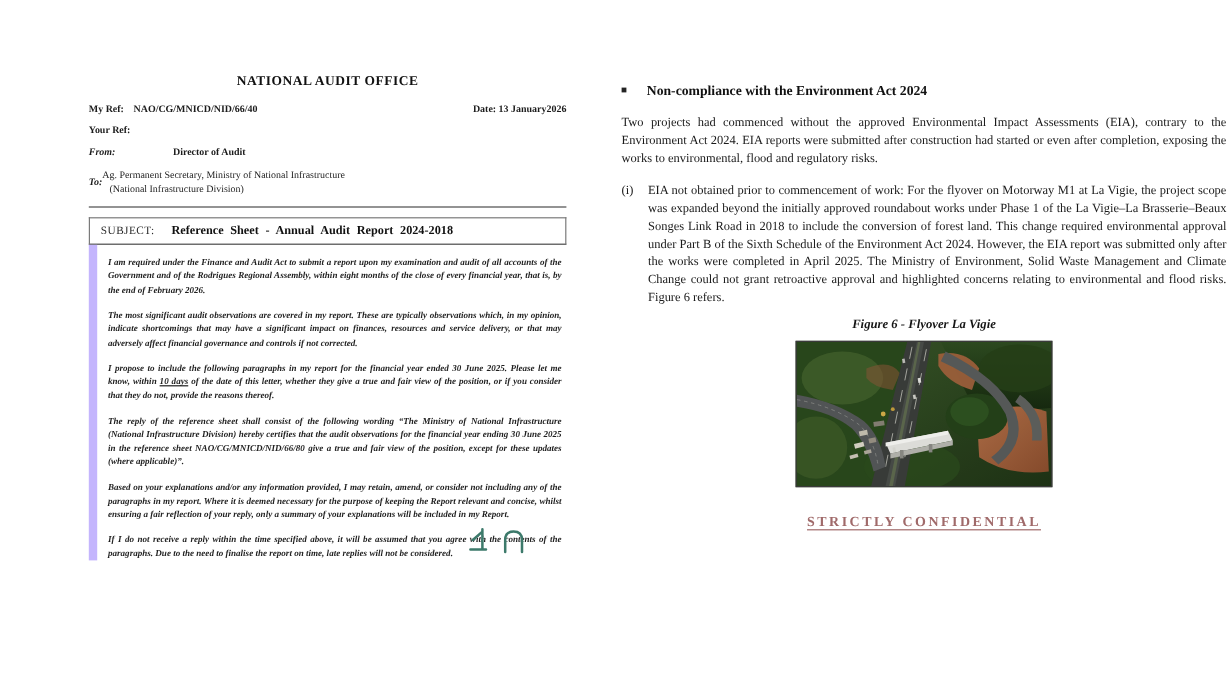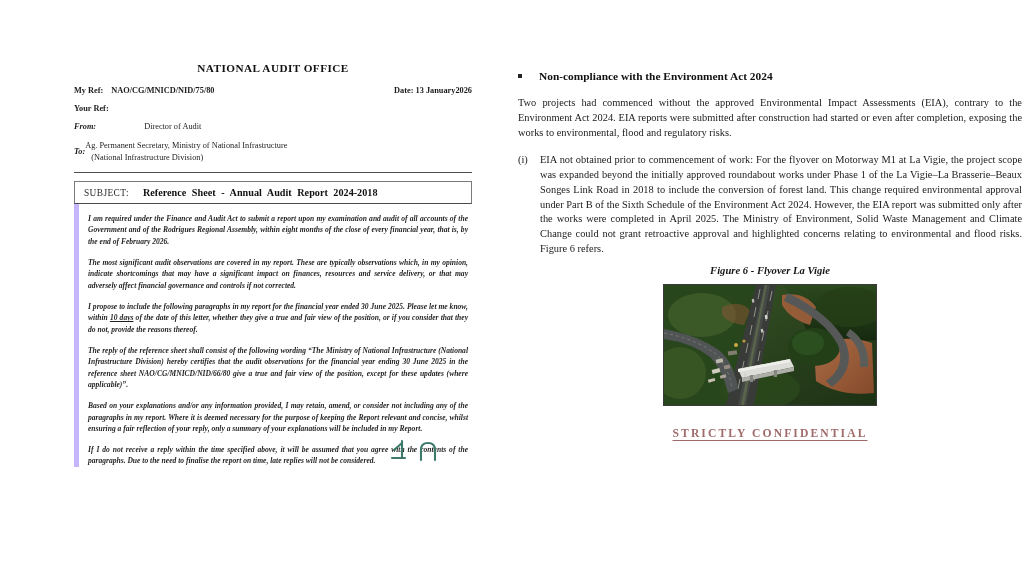--- a/index.html
+++ b/index.html
@@ -53,21 +53,21 @@
   .ref-label {
     font-weight: bold;
     white-space: nowrap;
   }
   .ref-label.ital { font-style: italic; }
   .ref-value {
     font-weight: bold;
     margin-left: 8px;
     white-space: nowrap;
   }
-  .ref-value.plain { font-weight: normal; margin-left: 48px; }
+  .ref-value.plain { font-weight: bold; margin-left: 48px; }
   .ref-date {
     margin-left: auto;
     font-weight: bold;
     white-space: nowrap;
   }
   .ref-row.to-row { margin-bottom: 3px; }
   .to-block {
     font-weight: normal;
     font-size: 8.3px;
     line-height: 1.38;
@@ -97,21 +97,21 @@
   .subject-text {
     font-weight: bold;
     font-size: 10.2px;
     margin-left: 14px;
     word-spacing: 3px;
     color: #111;
   }
 
   
   .letter-body {
-    border-left: 5px solid #c4b5fd;
+    border-left: 7px solid #c4b5fd;
     padding: 9px 4px 0 9px;
     margin-top: 0;
     position: relative;
     min-height: 250px;
   }
   .letter-body p {
     font-style: italic;
     font-weight: bold;
     font-size: 7.55px;
     line-height: 1.52;
@@ -230,21 +230,21 @@
 <body>
 
 <div class="spread">
 
   <div class="page-left">
 
     <div class="office-title">NATIONAL AUDIT OFFICE</div>
 
     <div class="ref-row">
       <span class="ref-label">My Ref:</span>
-      <span class="ref-value">NAO/CG/MNICD/NID/75/80</span>
+      <span class="ref-value">NAO/CG/MNICD/NID/66/40</span>
       <span class="ref-date">Date: 13 January2026</span>
     </div>
 
     <div class="ref-row">
       <span class="ref-label">Your Ref:</span>
     </div>
 
     <div class="ref-row">
       <span class="ref-label ital">From:</span>
       <span class="ref-value plain">Director of Audit</span>

